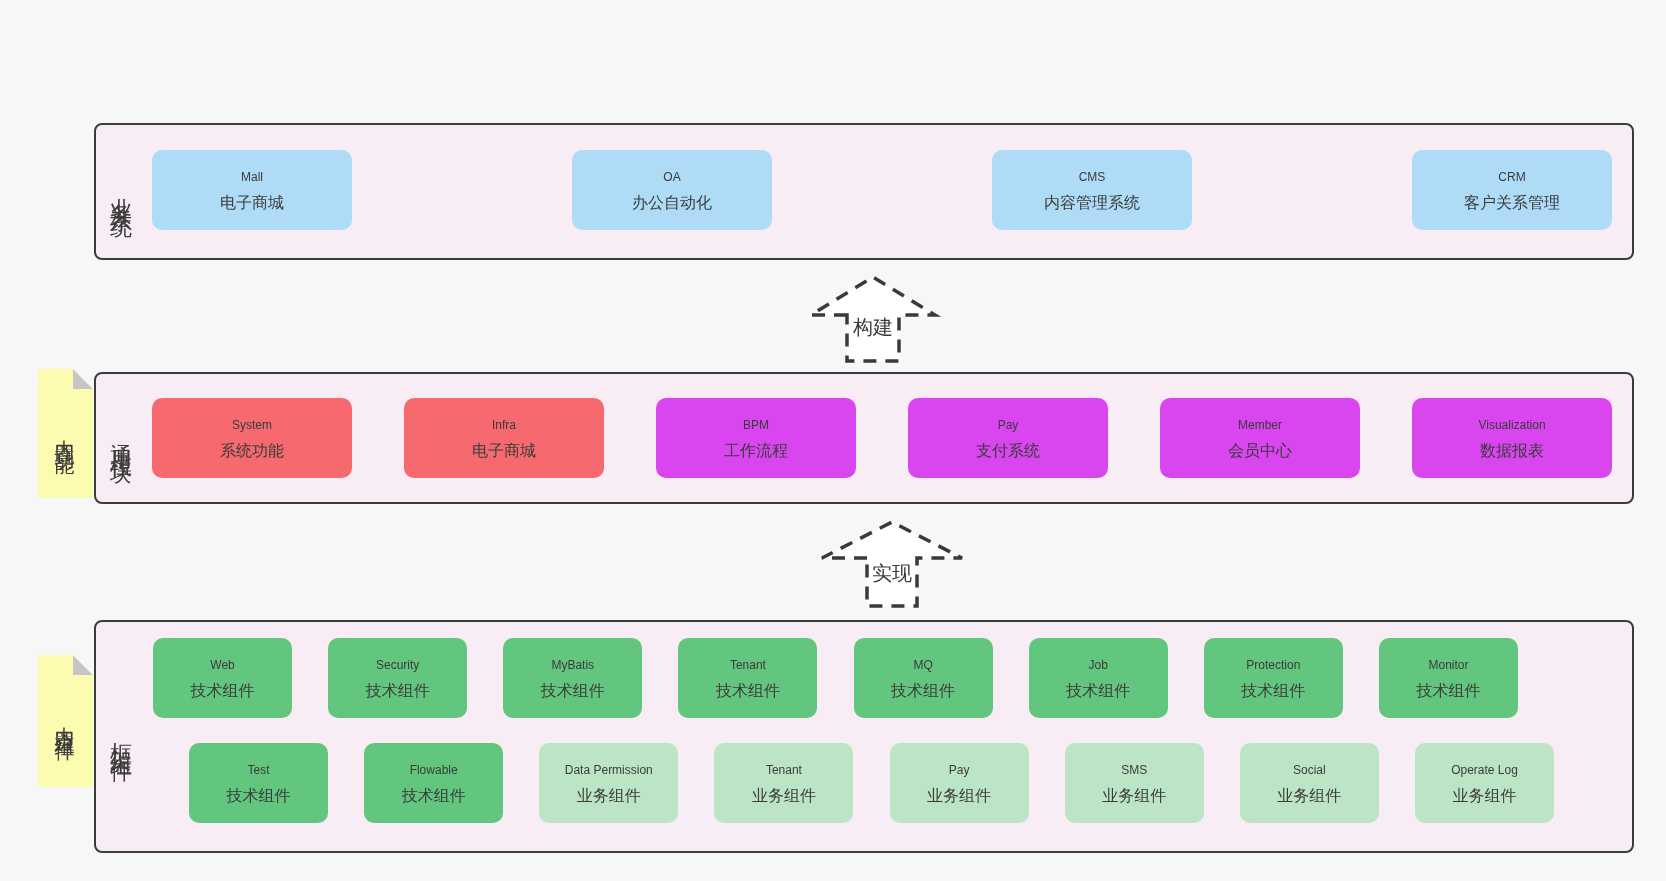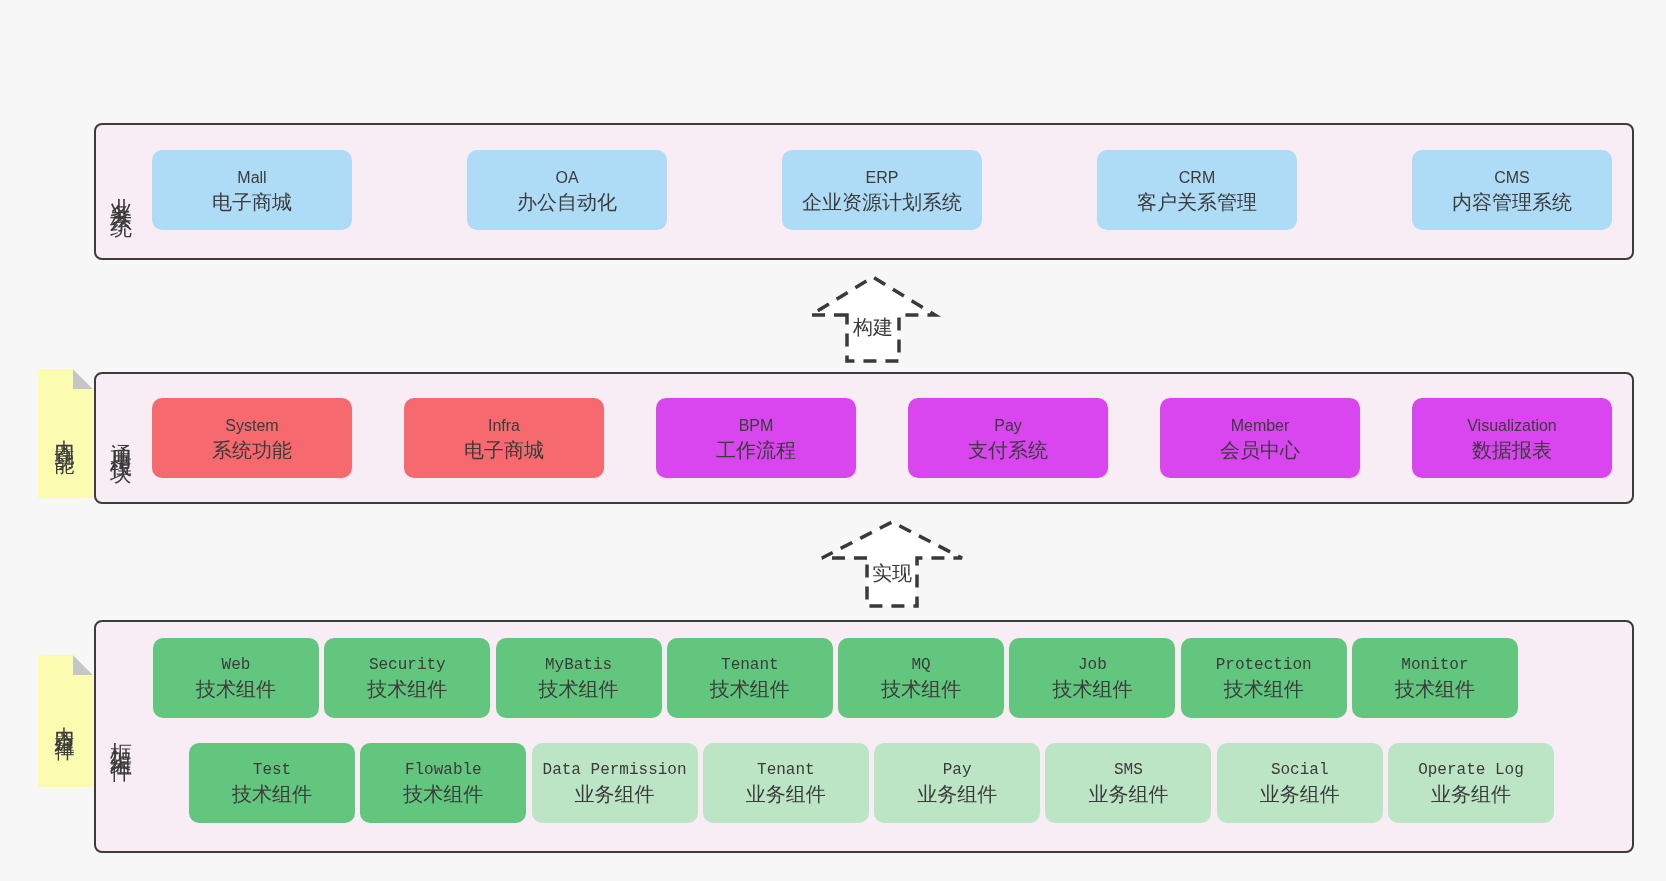--- a/index.html
+++ b/index.html
@@ -30,23 +30,23 @@
   .row-narrow { left:57px; width:1365px; height:80px; }
   #row-frame-a { top:16px; }
   #row-frame-b { top:121px;padding-left:36px; }
 
   .box {
     border-radius:10px; box-sizing:border-box; padding:2px 4px;
     display:flex; flex-direction:column; align-items:center; justify-content:center;
     text-align:center; color:#3b3b3b;
   }
   .row-wide .box   { width:200px; }
-  .row-narrow .box { width:166px;font-family:Liberation Mono, monospace; }
-  .box .t { font-size:16px; line-height:25px; }
-  .box .s { font-size:20px; line-height:25px; }
+  .row-narrow .box { width:139px; }
+  .box .t { font-size:12px; line-height:25px; }
+  .box .s { font-size:16px; line-height:25px; }
 
   .blue        { background:#aedcf6; }
   .red         { background:#f5696f; }
   .pink        { background:#d946ef; }
   .green       { background:#63c67e; }
   .green-light { background:#bce5c5; }
 
   .sticky {
     position:absolute; left:38px; width:55px; box-sizing:border-box;
     background:#fbfcb0;
@@ -84,30 +84,26 @@
     <div class="boxrow row-wide" id="row-business">
       <div class="box blue">
         <div class="t">Mall</div>
         <div class="s">电子商城</div>
       </div>
       <div class="box blue">
         <div class="t">OA</div>
         <div class="s">办公自动化</div>
       </div>
       <div class="box blue">
-        <div class="t">ERP</div>
-        <div class="s">企业资源计划系统</div>
+        <div class="t">CMS</div>
+        <div class="s">内容管理系统</div>
       </div>
       <div class="box blue">
         <div class="t">CRM</div>
         <div class="s">客户关系管理</div>
-      </div>
-      <div class="box blue">
-        <div class="t">CMS</div>
-        <div class="s">内容管理系统</div>
       </div>
     </div>
   </section>
 
   <svg class="arrow" id="arrow-build" width="146" height="96" viewBox="800 270 146 96">
     <path d="M 847 315 L 811 315 L 873 277 L 935 315 L 899 315 L 899 361 L 847 361 Z"></path>
     <text x="873" y="334">构建</text>
   </svg>
 
   <div class="sticky" id="sticky-features">内置功能</div>

